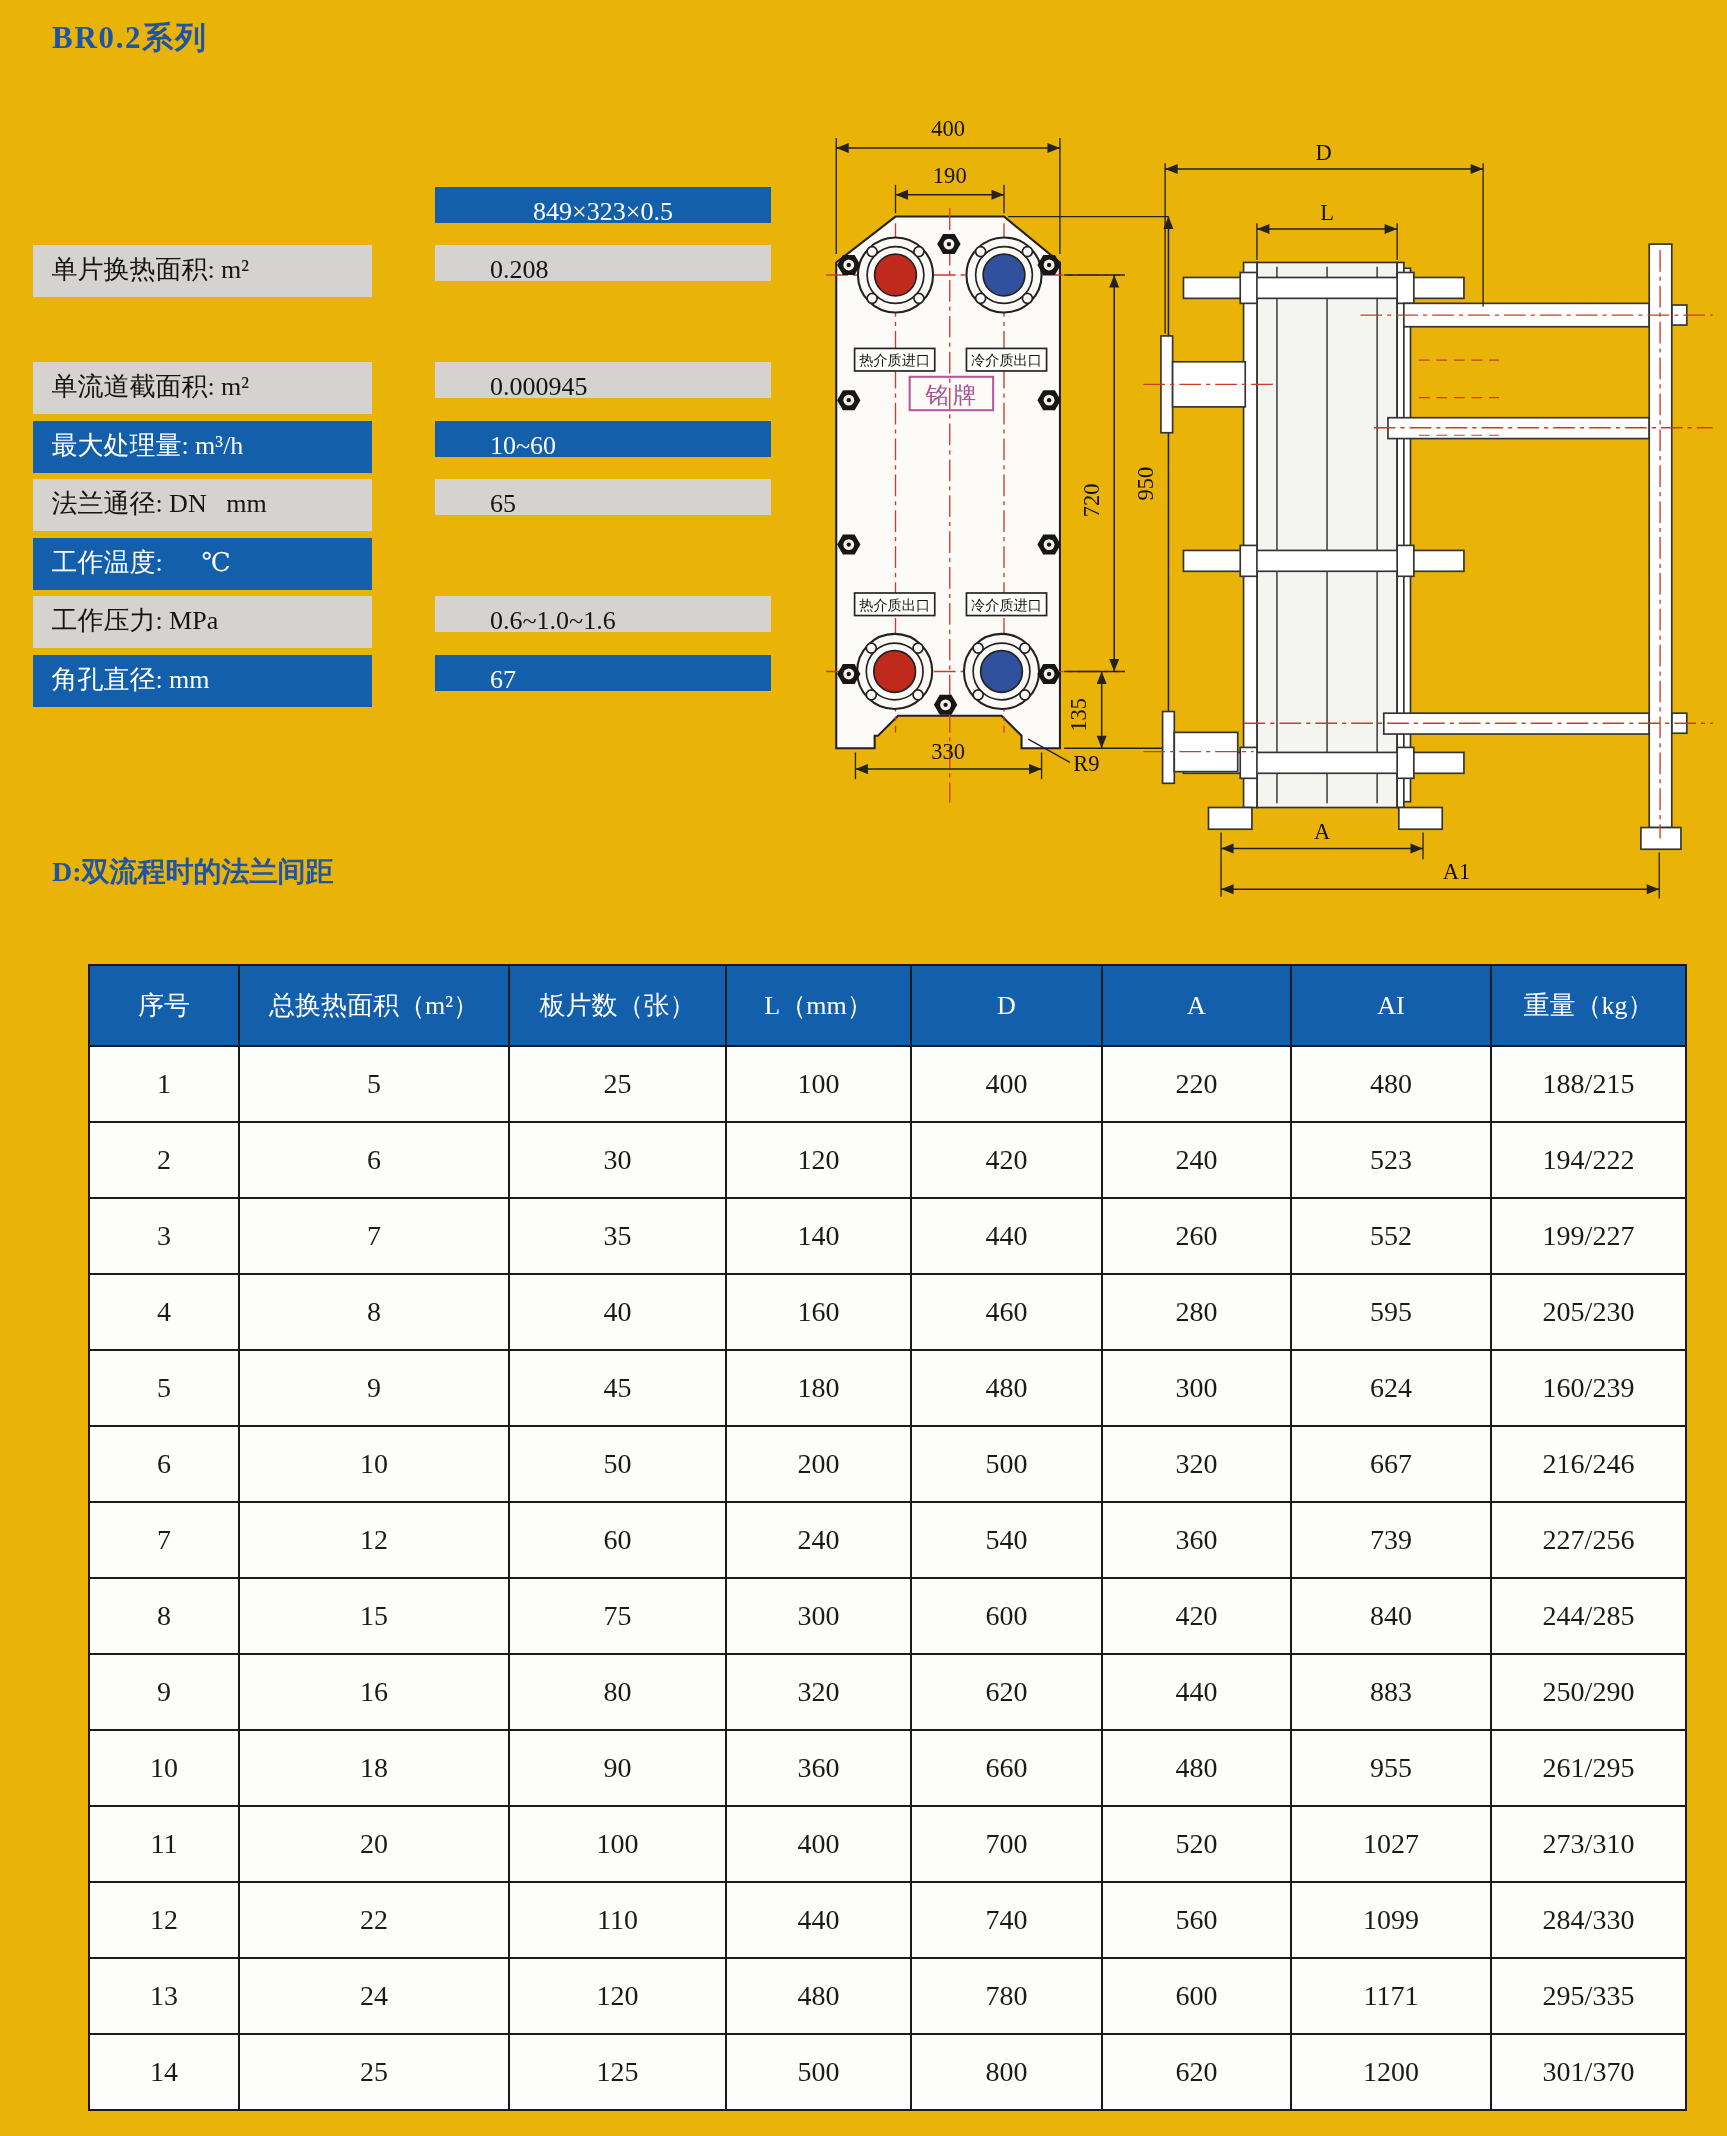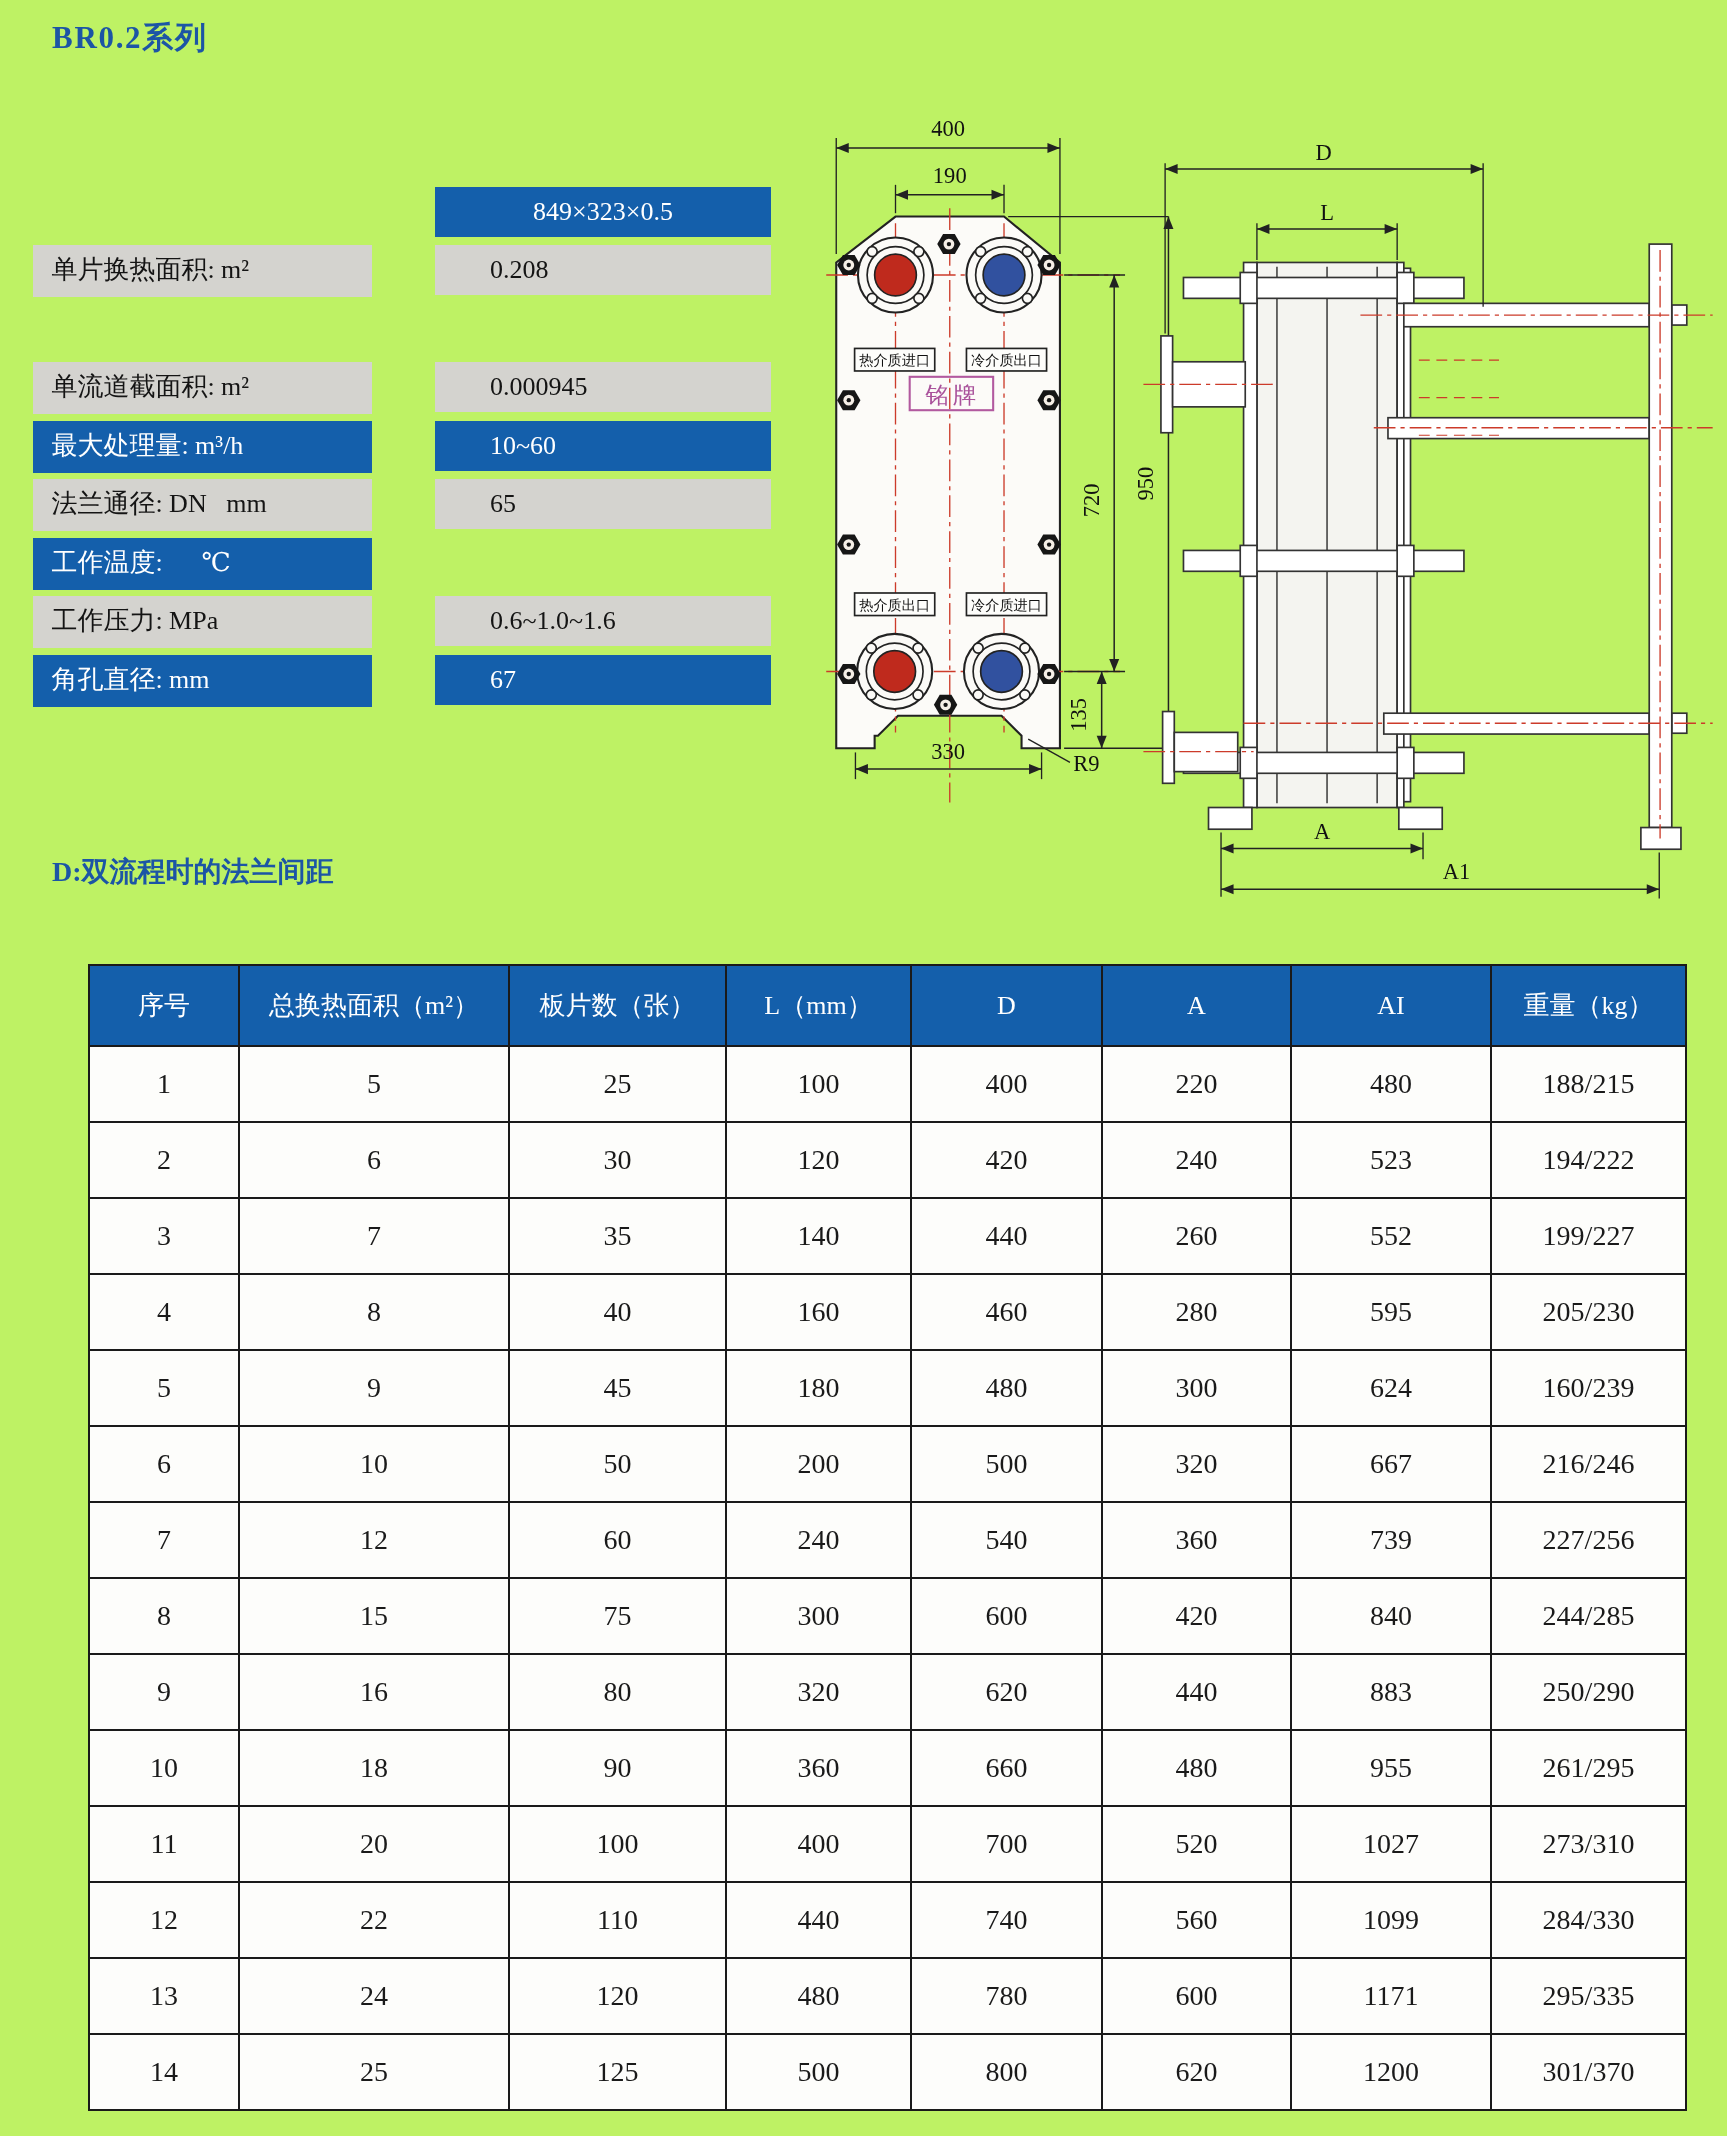--- a/index.html
+++ b/index.html
@@ -1,27 +1,27 @@
 <!DOCTYPE html>
 <html style="font-size:13.4px"><head>
 <meta charset="utf-8">
 <style>
   html,body{margin:0;padding:0;background:#ffffff;}
-  .page{position:relative;width:1727px;height:2136px;background:#bef264;overflow:hidden;
+  .page{position:relative;width:1727px;height:2136px;background:#eab308;overflow:hidden;
         font-family:"Liberation Serif","DejaVu Serif",serif;color:#161616;}
   .title{position:absolute;left:52px;top:16.7px;margin:0;font-size:31px;font-weight:bold;
          color:#1c55a5;letter-spacing:1.7px;white-space:pre;}
   .note{position:absolute;left:52px;top:853px;font-size:28px;font-weight:bold;
         color:#1c55a5;white-space:pre;}
   
   .spec-table{position:absolute;left:33px;top:187px;width:738px;height:519px;}
   .spec-row{position:absolute;left:0;width:738px;height:52px;}
   .spec-label{position:absolute;left:0;top:0;width:339px;height:52px;line-height:50px;
               padding-left:18.4px;box-sizing:border-box;font-size:26px;white-space:pre;}
-  .spec-value{position:absolute;left:402px;top:0;width:336px;height:50px;line-height:50px;
+  .spec-value{position:absolute;left:402px;top:0;width:336px;height:36px;line-height:50px;
               padding-left:55px;box-sizing:border-box;font-size:26px;white-space:pre;}
   .spec-row.blue .spec-label,.spec-row.blue .spec-value{background:#145fab;color:#ffffff;}
   .spec-row.gray .spec-label,.spec-row.gray .spec-value{background:#d4d3cf;color:#141414;}
   .spec-value.center{padding-left:0;text-align:center;}
   
   .main-table{position:absolute;left:48px;top:964px;width:1580px;border-collapse:collapse;
               table-layout:fixed;font-family:"Liberation Serif","DejaVu Serif",serif;margin-left:40px;}
   .main-table th{height:77px;background:#145fab;color:#ffffff;font-weight:normal;
                  font-size:26px;border:2.5px solid #1a1a1a;white-space:pre;}
   .main-table td{height:72px;background:#fdfdfb;color:#1a1a1a;text-align:center;

